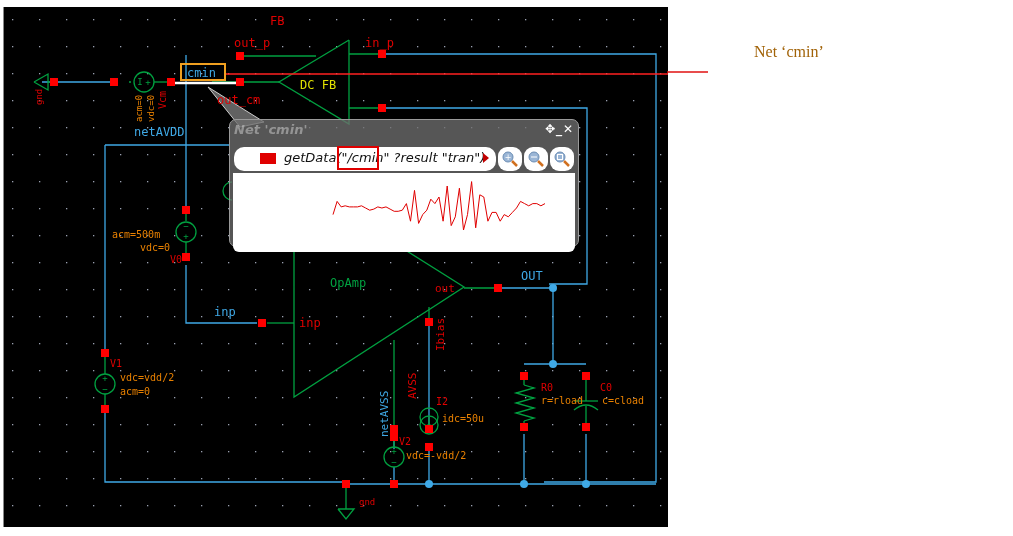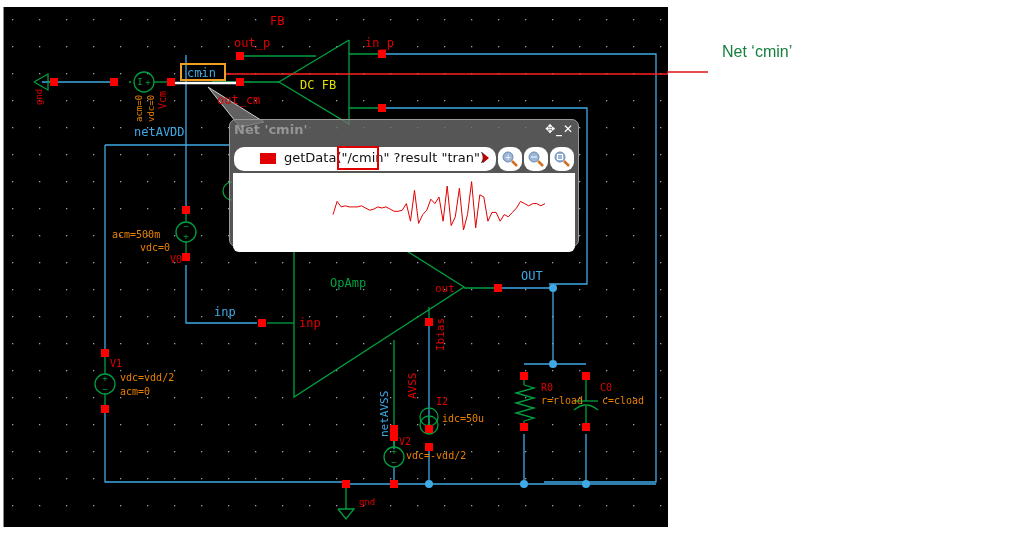--- a/index.html
+++ b/index.html
@@ -1,21 +1,21 @@
 <!DOCTYPE html>
 <html><head>
 <meta charset="utf-8">
 <style>
   html,body{margin:0;padding:0;background:#ffffff;}
   body{width:1013px;height:536px;position:relative;overflow:hidden;font-family:"DejaVu Sans",sans-serif;}
   #canvas{position:absolute;left:3px;top:7px;width:664px;height:520px;background:#000;border-left:1px solid #888;}
   #schem{position:absolute;left:0;top:0;}
   .lbl{font-family:"DejaVu Sans Mono",monospace;font-size:11px;}
-  #callout-text{position:absolute;left:722px;top:43px;font-family:Liberation Sans, sans-serif;font-size:16px;color:#15803d;}
-  #popup{position:absolute;left:229px;top:119px;width:350px;height:128px;border-radius:7px;background:rgba(110,110,110,0.78);border:1px solid #9a9a9a;box-sizing:border-box;}
+  #callout-text{position:absolute;left:754px;top:43px;font-family:Liberation Serif, serif;font-size:16px;color:#a16207;}
+  #popup{position:absolute;left:229px;top:119px;width:350px;height:128px;border-radius:7px;background:rgba(110,110,110,0.78);border:1px solid #9a9a9a;box-sizing:border-box;font-style:italic;}
   #popup .title{position:absolute;left:4px;top:2px;font-family:"DejaVu Sans",sans-serif;font-weight:bold;font-size:13px;color:rgba(200,200,200,0.55);}
   #popup .winctl{position:absolute;right:4px;top:2px;color:#fff;font-size:12px;font-weight:bold;letter-spacing:1px;}
   #popup .exprbar{position:absolute;left:4px;top:27px;width:262px;height:24px;background:#fff;border-radius:10px;}
   #popup .swatch{position:absolute;left:26px;top:6px;width:16px;height:11px;background:#e00000;}
   #popup .expr{position:absolute;left:50px;top:3px;font-family:"DejaVu Sans",sans-serif;font-size:13px;color:#111;white-space:pre;}
   #popup .hl{position:absolute;left:103px;top:-1px;width:42px;height:24px;border:2px solid #e00000;box-sizing:border-box;}
   #popup .arrow{position:absolute;left:249px;top:6px;width:0;height:0;border-top:5px solid transparent;border-bottom:5px solid transparent;border-left:6px solid #c00000;}
   #popup .zbtn{position:absolute;top:27px;width:24px;height:24px;border-radius:9px;background:#fff;cursor:pointer;}
   #popup .plot{position:absolute;left:3px;top:53px;width:342px;height:79px;background:#fff;border-radius:0 0 6px 6px;}
 </style>

